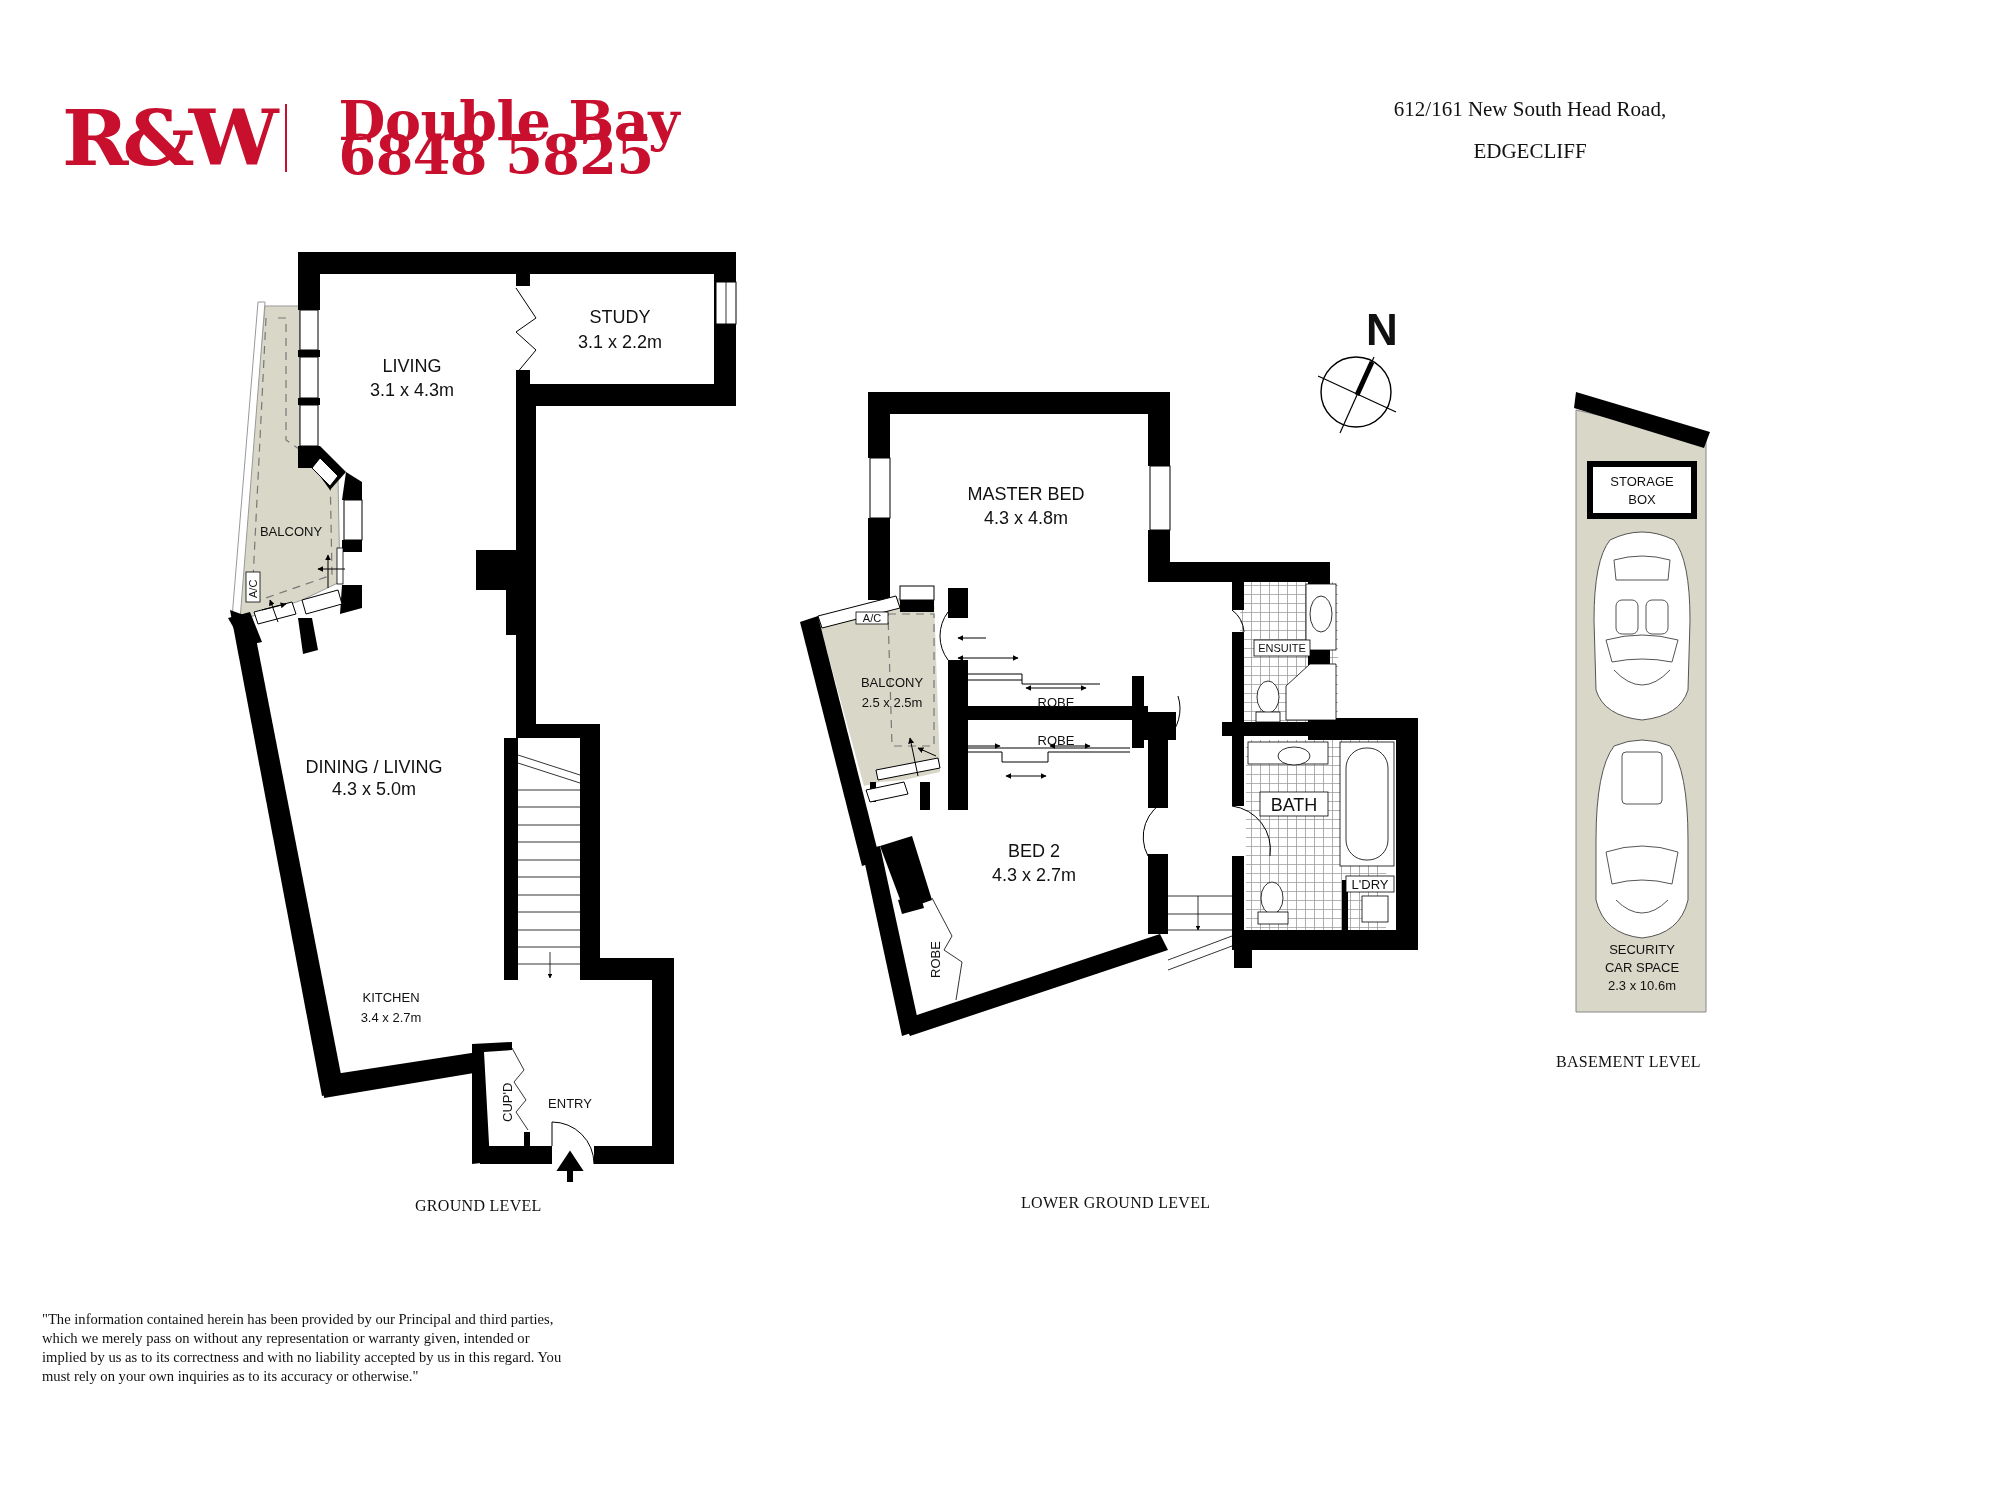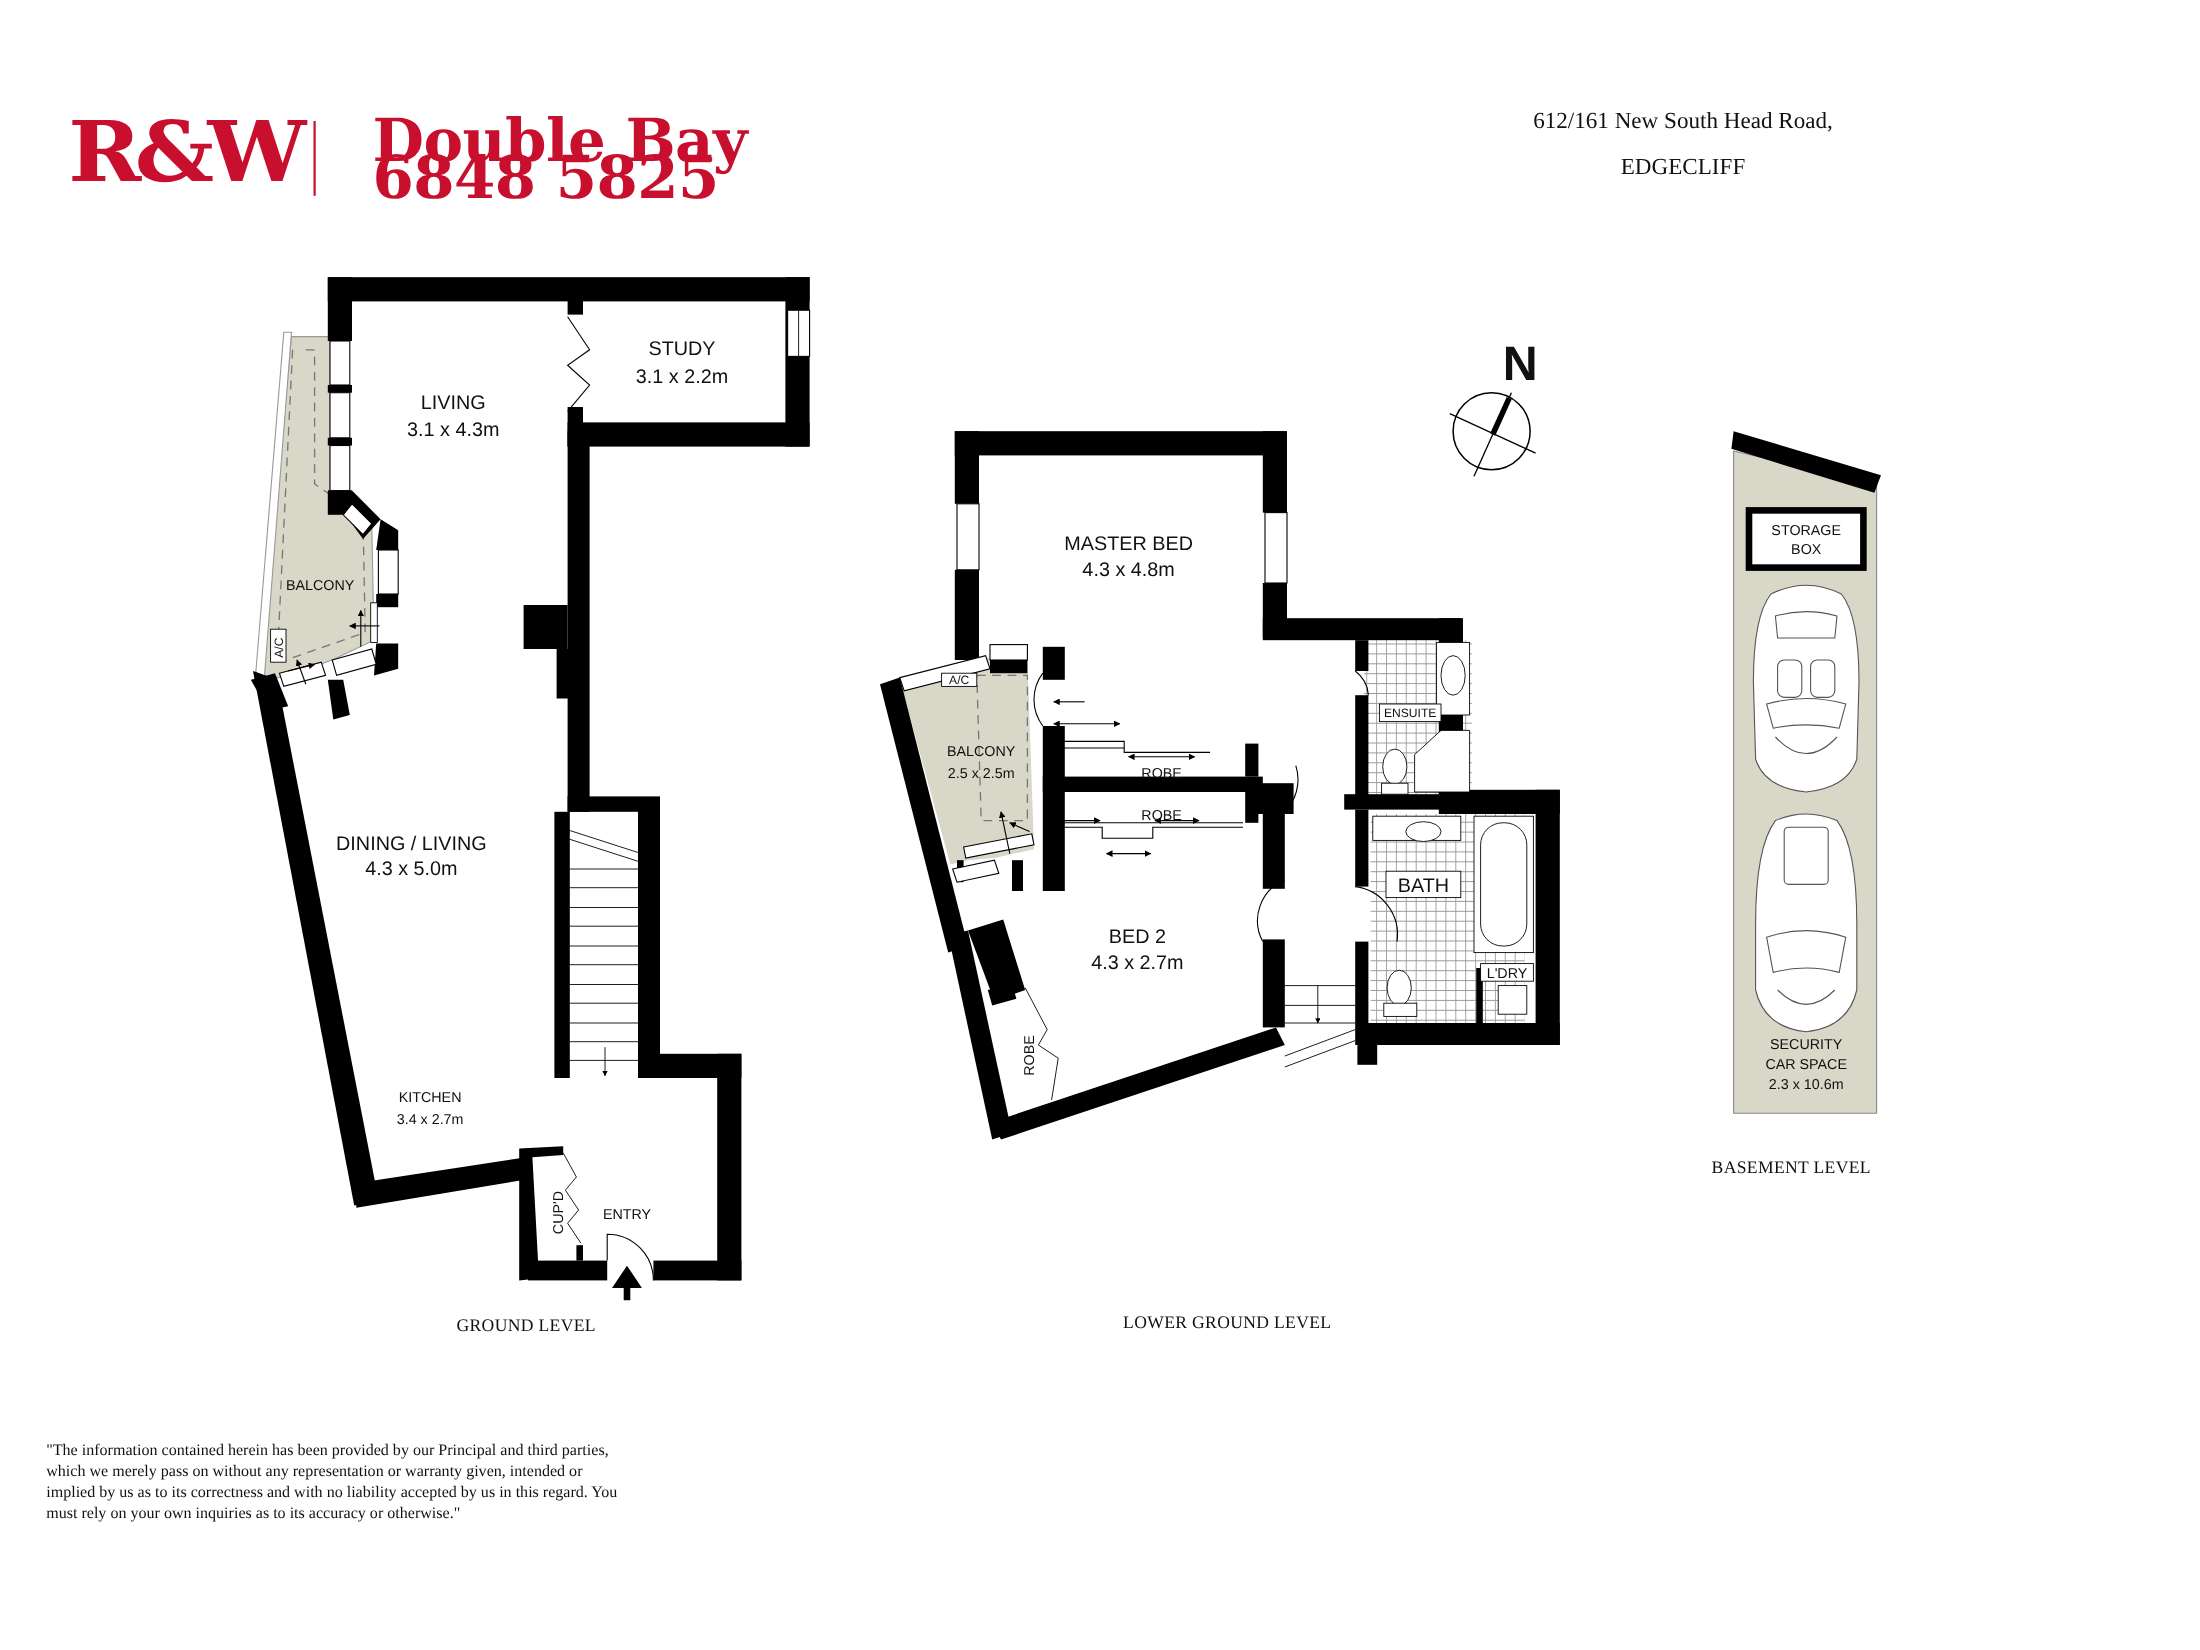--- a/index.html
+++ b/index.html
@@ -1,18 +1,18 @@
 <!DOCTYPE html>
 <html><head>
 <meta charset="utf-8">
 <style>
   html, body { margin: 0; padding: 0; background: #ffffff; }
   body { width: 2000px; height: 1500px; position: relative; overflow: hidden; font-family: "Liberation Sans", sans-serif; }
   .abs { position: absolute; }
-  .logo { left: 62px; top: 98px; display: flex; align-items: flex-end; color: #c8102e; }
+  .logo { left: 62px; top: 98px; display: flex; align-items: center; color: #c8102e; }
   .logo-mark { font-family: "DejaVu Serif", serif; font-weight: bold; font-size: 80px; letter-spacing: -6px; line-height: 1; transform: scaleY(0.95); }
   .logo-div { width: 2px; height: 68px; background: #c8102e; margin: 0 8px 0 12px; }
   .logo-text { font-family: "DejaVu Serif", serif; font-weight: bold; font-size: 54px; line-height: 34px; letter-spacing: -0.5px; margin-left: 44px; }
   .address { left: 1230px; top: 88px; width: 600px; text-align: center; font-family: "Liberation Serif", serif; font-size: 21px; line-height: 42px; color: #111; }
   .level-label { font-family: "Liberation Serif", serif; font-size: 16px; color: #111; letter-spacing: 0.3px; }
   .disclaimer { left: 42px; top: 1310px; width: 520px; font-family: "Liberation Serif", serif; font-size: 14.6px; line-height: 19px; color: #111; }
   svg text { font-family: "Liberation Sans", sans-serif; fill: #111; }
   svg .room { font-size: 18px; }
   svg .small { font-size: 13px; }
   svg .tiny { font-size: 11px; }

